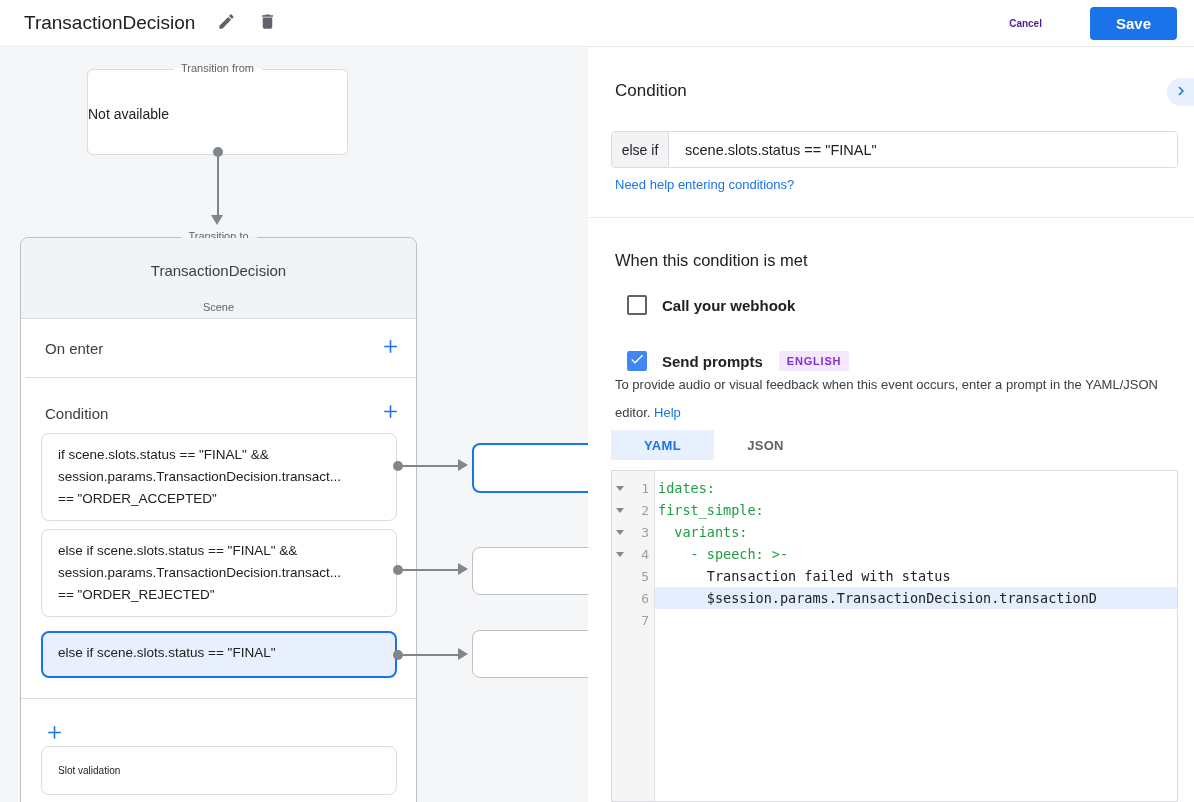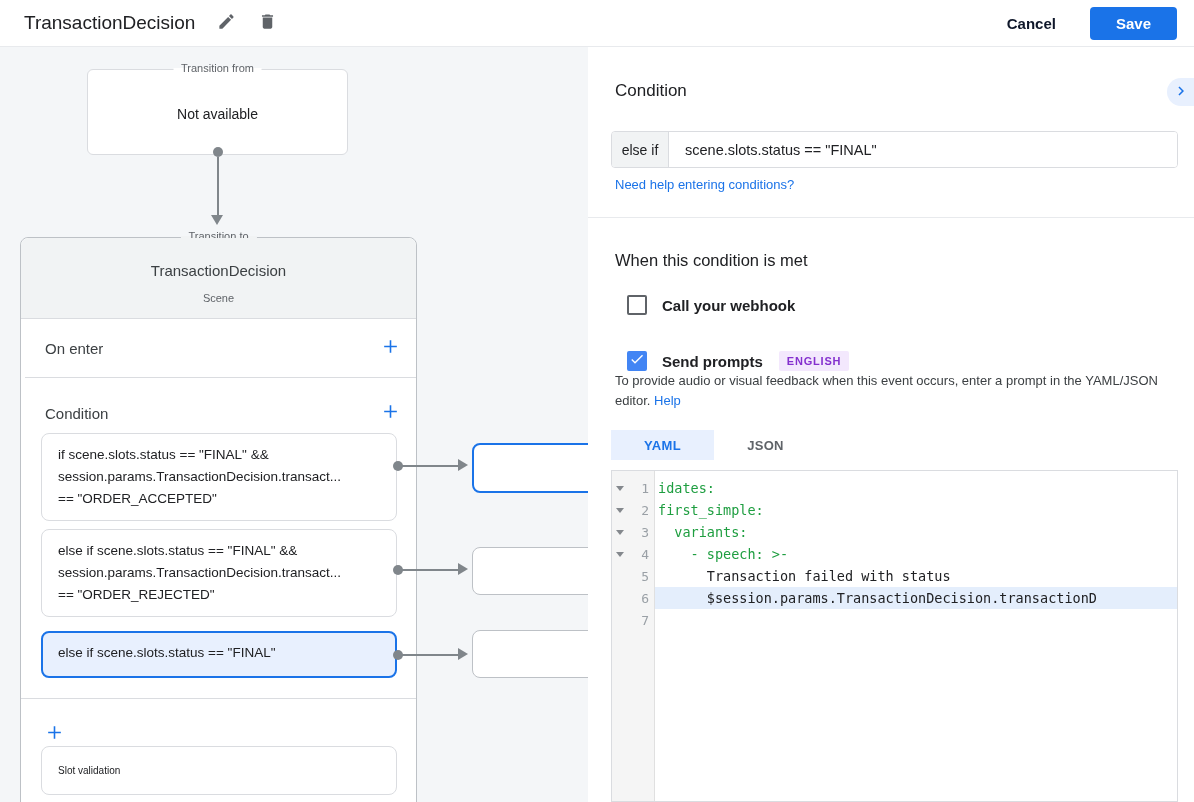--- a/index.html
+++ b/index.html
@@ -7,53 +7,53 @@
     font-family:"Liberation Sans","DejaVu Sans",sans-serif; color:#202124; }
 
   
   .topbar { height:47px; background:#fff; border-bottom:1px solid #e8eaed;
     display:flex; align-items:center; padding:0 17px 0 24px; position:relative; z-index:5; }
   .topbar-title { font-size:19px; color:#202124; }
   .icon-btn { background:none; border:none; cursor:pointer; margin-left:22px;
     display:flex; align-items:center; }
   .icon-btn svg { fill:#5f6368; width:19px; height:19px; }
   .topbar-spacer { flex:1; }
-  .cancel-btn { background:none; border:none; color:#0f172a; font-size:15px;
-    font-weight:bold; font-family:inherit; cursor:pointer; margin-right:34px; }
+  .cancel-btn { background:none; border:none; color:#4c1d95; font-size:10px;
+    font-weight:bold; font-family:inherit; cursor:pointer; margin-right:48px; }
   .save-btn { background:#1a73e8; color:#fff; border:none; border-radius:4px;
     font-size:15px; font-weight:bold; font-family:inherit; padding:8px 26px; cursor:pointer; }
 
   
   .main { display:flex; height:755px; }
   .diagram { position:relative; width:588px; height:755px; background:#f4f6f8; overflow:hidden; }
   .panel { position:relative; width:606px; height:755px; background:#fff; }
 
   
   .node-legend { position:absolute; top:-8px; left:50%; transform:translateX(-50%);
     font-size:11px; color:#5f6368; padding:0 8px; white-space:nowrap; }
   .tf-box { position:absolute; left:87px; top:22px; width:261px; height:86px;
     background:#fff; border:1px solid #dadce0; border-radius:6px; }
   .tf-box .node-legend { background:linear-gradient(#f4f6f8 50%, #ffffff 50%); }
-  .tf-content { position:absolute; top:36px; width:100%; text-align:center; font-size:14px; color:#202124; }
+  .tf-content { position:absolute; top:36px; width:100%; text-align:left; font-size:14px; color:#202124; }
 
   .conn-dot { position:absolute; width:10px; height:10px; border-radius:50%; background:#80868b; }
   .conn-vline { position:absolute; left:217px; top:110px; width:2px; height:58px; background:#80868b; }
   .conn-arrow-down { position:absolute; left:211px; top:168px; width:0; height:0;
     border-left:6px solid transparent; border-right:6px solid transparent; border-top:10px solid #80868b; }
   .conn-hline { position:absolute; height:2px; background:#80868b; }
   .conn-arrow-right { position:absolute; width:0; height:0;
     border-top:6px solid transparent; border-bottom:6px solid transparent; border-left:10px solid #80868b; }
 
   .tt-card { position:absolute; left:20px; top:190px; width:397px; height:625px;
     background:#fff; border:1px solid #bdc1c6; border-radius:8px; }
   .tt-card .node-legend { background:linear-gradient(#f4f6f8 50%, #f1f3f4 50%); }
   .tt-header { position:absolute; top:0; left:0; right:0; height:81px; background:#f1f3f4;
     border-bottom:1px solid #dadce0; border-radius:8px 8px 0 0; text-align:center; }
   .tt-title { margin-top:24px; font-size:15px; color:#3c4043; }
-  .tt-subtitle { margin-top:13px; font-size:11px; color:#5f6368; }
+  .tt-subtitle { margin-top:22px; font-size:11px; color:#5f6368; }
   .tt-row { position:absolute; left:4px; right:0; display:flex; align-items:center;
     padding:0 16px 0 20px; }
   .tt-row-onenter { top:81px; height:59px; border-bottom:1px solid #dadce0; }
   .tt-row-cond { top:155px; height:40px; }
   .tt-section-label { font-size:15px; color:#3c4043; flex:1; }
   .plus-btn { background:none; border:none; cursor:pointer; display:flex; align-items:center; }
   .plus-btn svg { stroke:#1a73e8; width:19px; height:19px; }
   .cond-card { position:absolute; left:20px; width:356px; background:#fff;
     border:1px solid #dadce0; border-radius:8px; padding:10px 16px; cursor:pointer; }
   .cond-card .cline { font-size:13.5px; line-height:22px; color:#202124; white-space:nowrap; overflow:hidden; }
@@ -93,21 +93,21 @@
   .check-row-prompts { top:304px; }
   .checkbox { width:20px; height:20px; border:2px solid #5f6368; border-radius:2px;
     background:#fff; cursor:pointer; flex:none; }
   .checkbox.checked { background:#4285f4; border-color:#4285f4;
     display:flex; align-items:center; justify-content:center; }
   .checkbox.checked svg { fill:#fff; width:16px; height:16px; }
   .check-label { margin-left:15px; font-size:15px; font-weight:bold; color:#202124; }
   .lang-badge { margin-left:16px; background:#f3e8fd; color:#8430ce; font-size:11px;
     font-weight:bold; letter-spacing:0.8px; padding:4px 8px; border-radius:2px; }
   .helper-text { position:absolute; left:27px; top:324px; width:562px; font-size:13px;
-    line-height:20px; color:#3c4043; }
+    line-height:28px; color:#3c4043; }
   .helper-text a { color:#1a73e8; text-decoration:none; cursor:pointer; }
   .tabs { position:absolute; left:23px; top:383px; display:flex; }
   .tab { width:103px; height:30px; display:flex; align-items:center; justify-content:center;
     font-size:13px; font-weight:bold; letter-spacing:0.3px; color:#5f6368; cursor:pointer; }
   .tab.active { background:#e8f0fe; color:#1a73e8; }
 
   
   .editor { position:absolute; left:23px; top:423px; width:567px; height:332px;
     border:1px solid #dadce0; background:#fff; display:flex; overflow:hidden;
     font-family:"DejaVu Sans Mono","Liberation Mono",monospace; }

